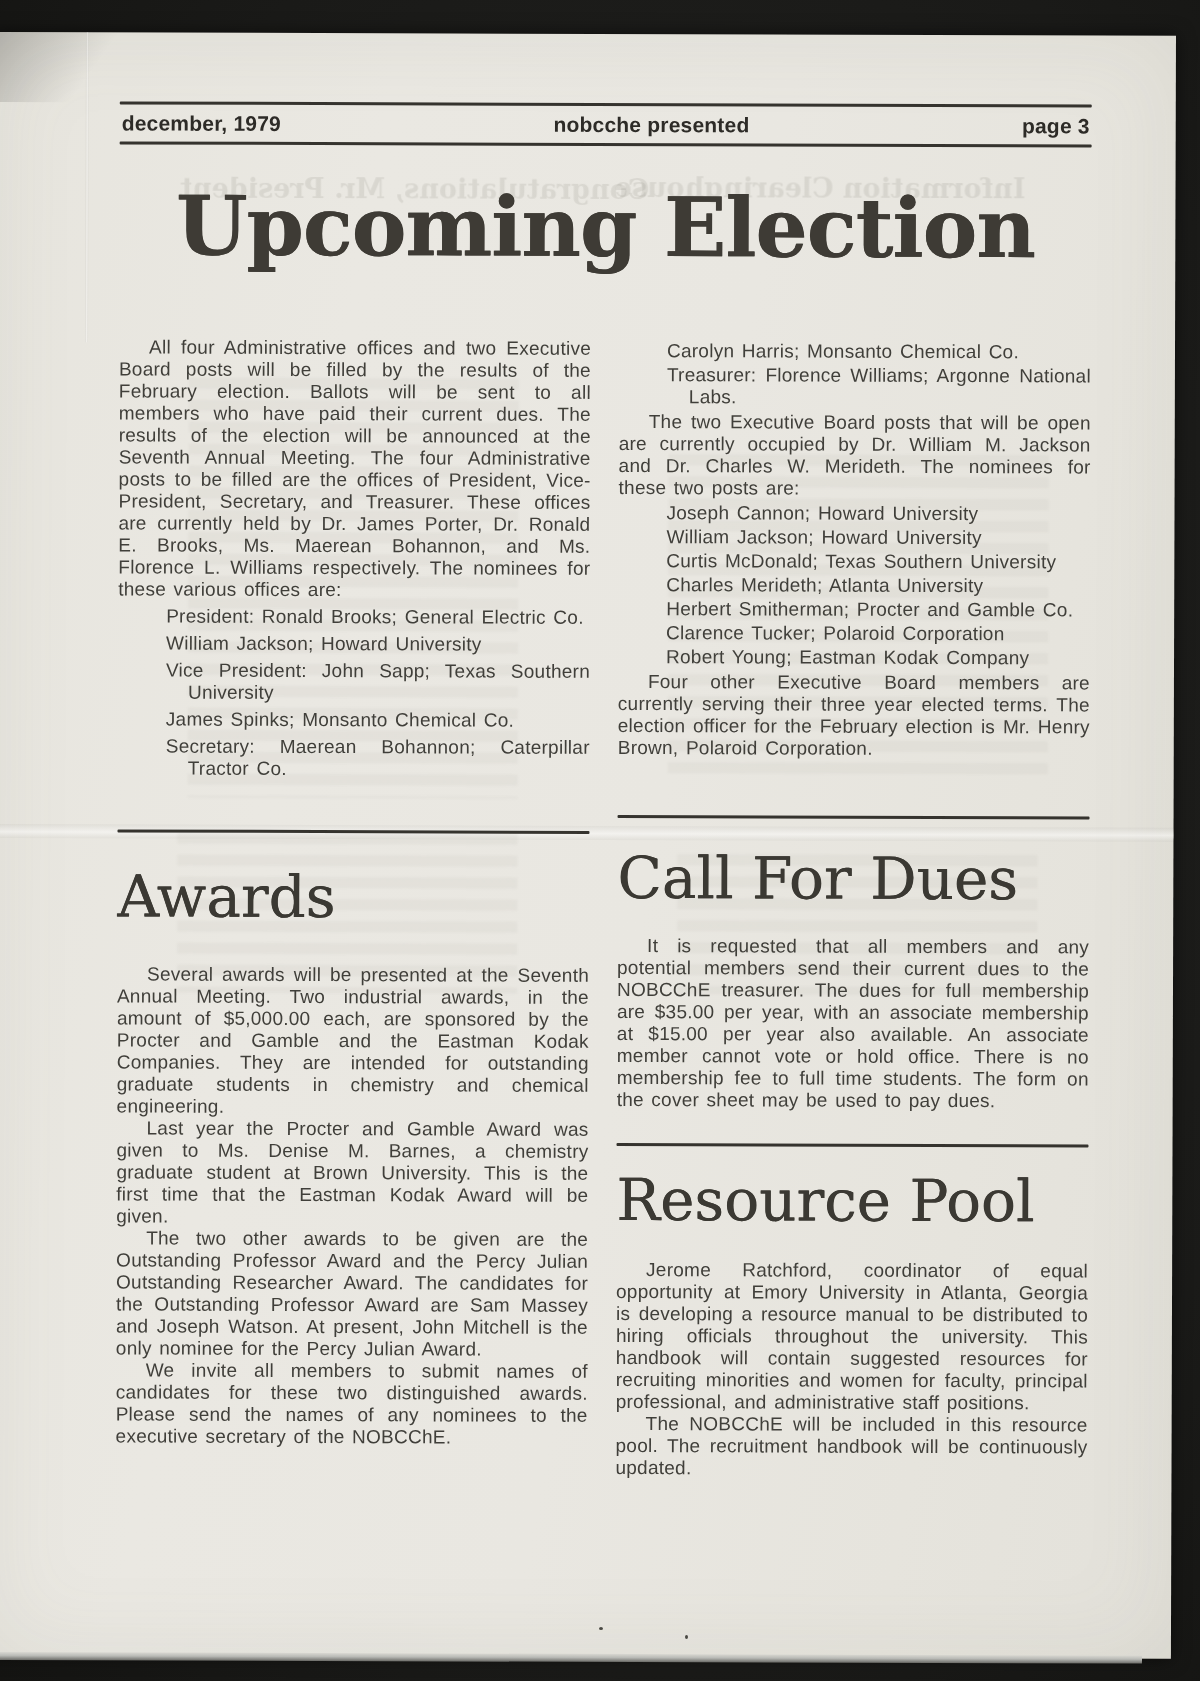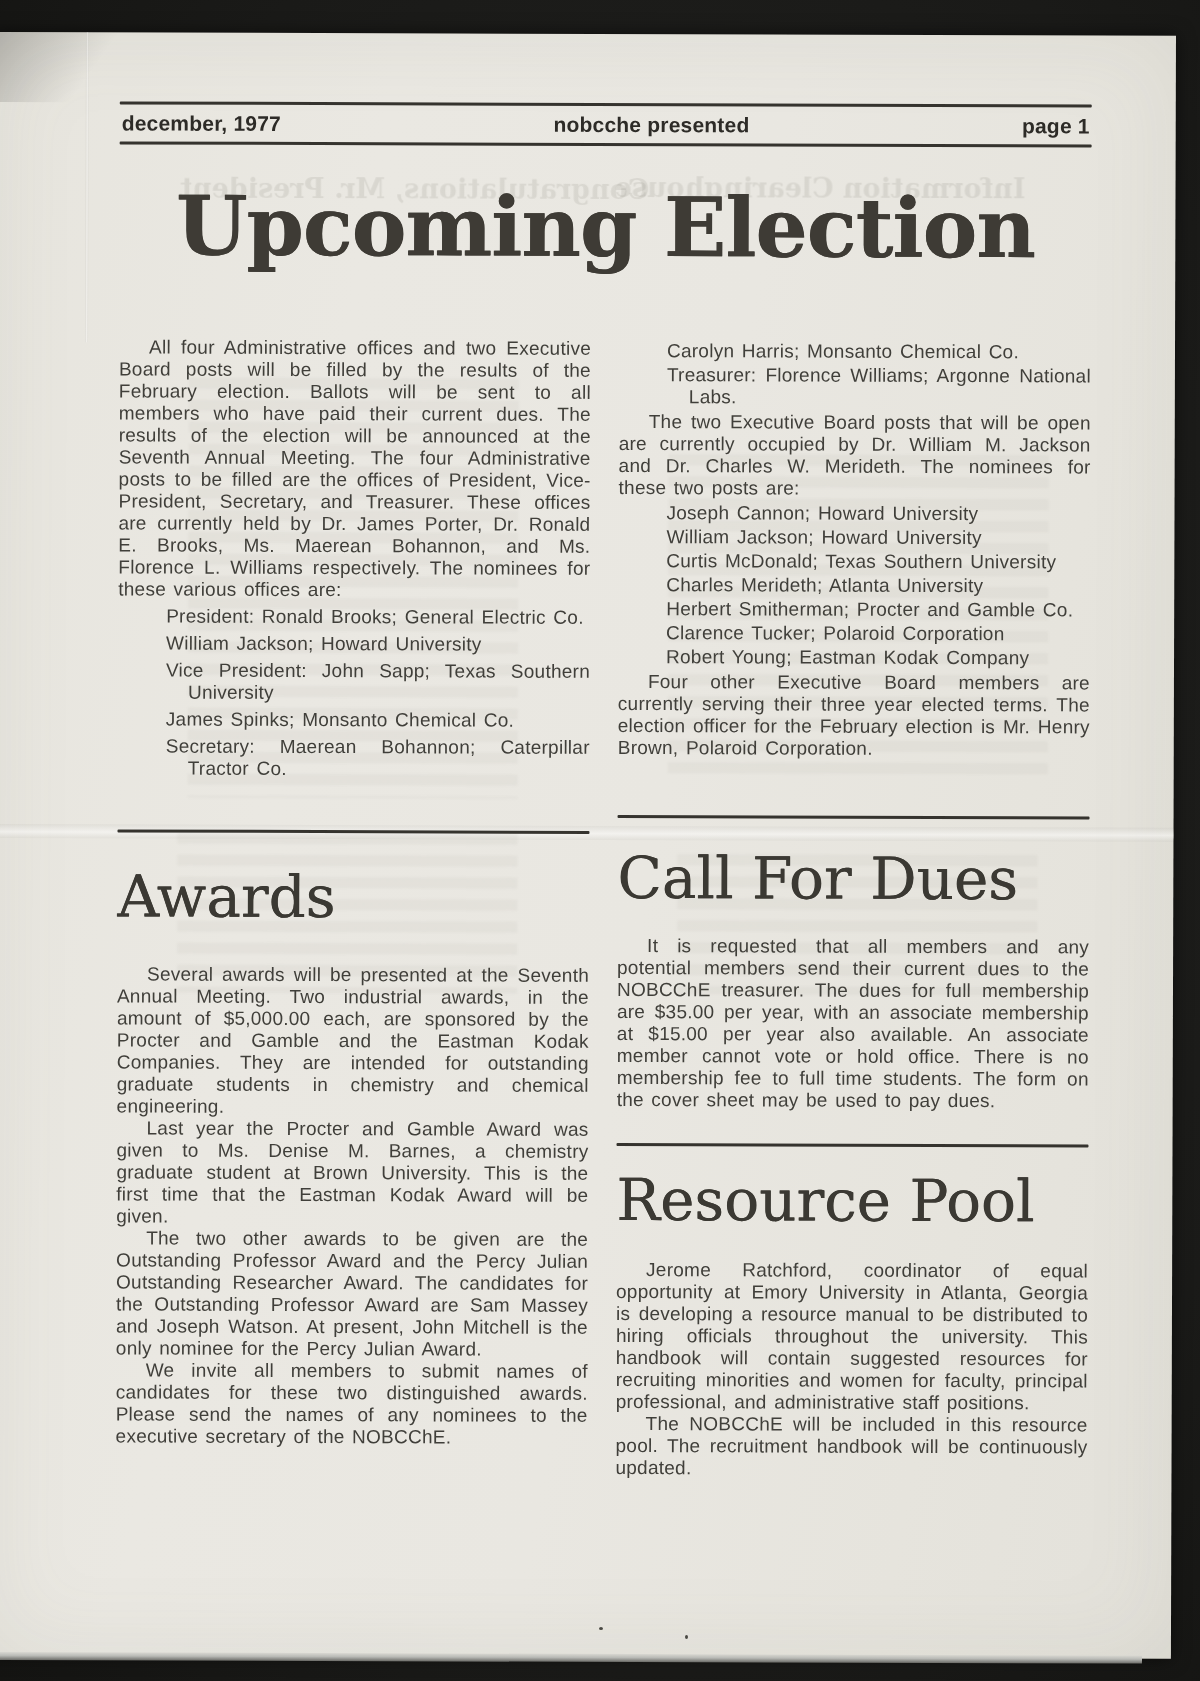--- a/index.html
+++ b/index.html
@@ -79,23 +79,23 @@
   <div class="ghost-lines" style="left:200px;top:345px;width:330px;height:420px;"></div>
   <div class="ghost-lines" style="left:680px;top:420px;width:380px;height:330px;"></div>
   <div class="ghost-lines" style="left:190px;top:800px;width:340px;height:160px;"></div>
   <div class="ghost-lines" style="left:690px;top:820px;width:360px;height:140px;"></div>
 
   <div class="content">
 
     <div class="mast">
       <div class="rule"></div>
       <div class="mast-row">
-        <span>december, 1977</span>
+        <span>december, 1979</span>
         <span>nobcche presented</span>
-        <span>page 1</span>
+        <span>page 3</span>
       </div>
       <div class="rule"></div>
     </div>
 
     <h1 class="headline">Upcoming Election</h1>
 
     <div class="cols">
 
       <div class="col">
         <p class="body indent">All four Administrative offices and two Executive Board posts will be filled by the results of the February election. Ballots will be sent to all members who have paid their current dues. The results of the election will be announced at the Seventh Annual Meeting. The four Administrative posts to be filled are the offices of President, Vice-President, Secretary, and Treasurer. These offices are currently held by Dr. James Porter, Dr. Ronald E. Brooks, Ms. Maerean Bohannon, and Ms. Florence L. Williams respectively. The nominees for these various offices are:</p>

